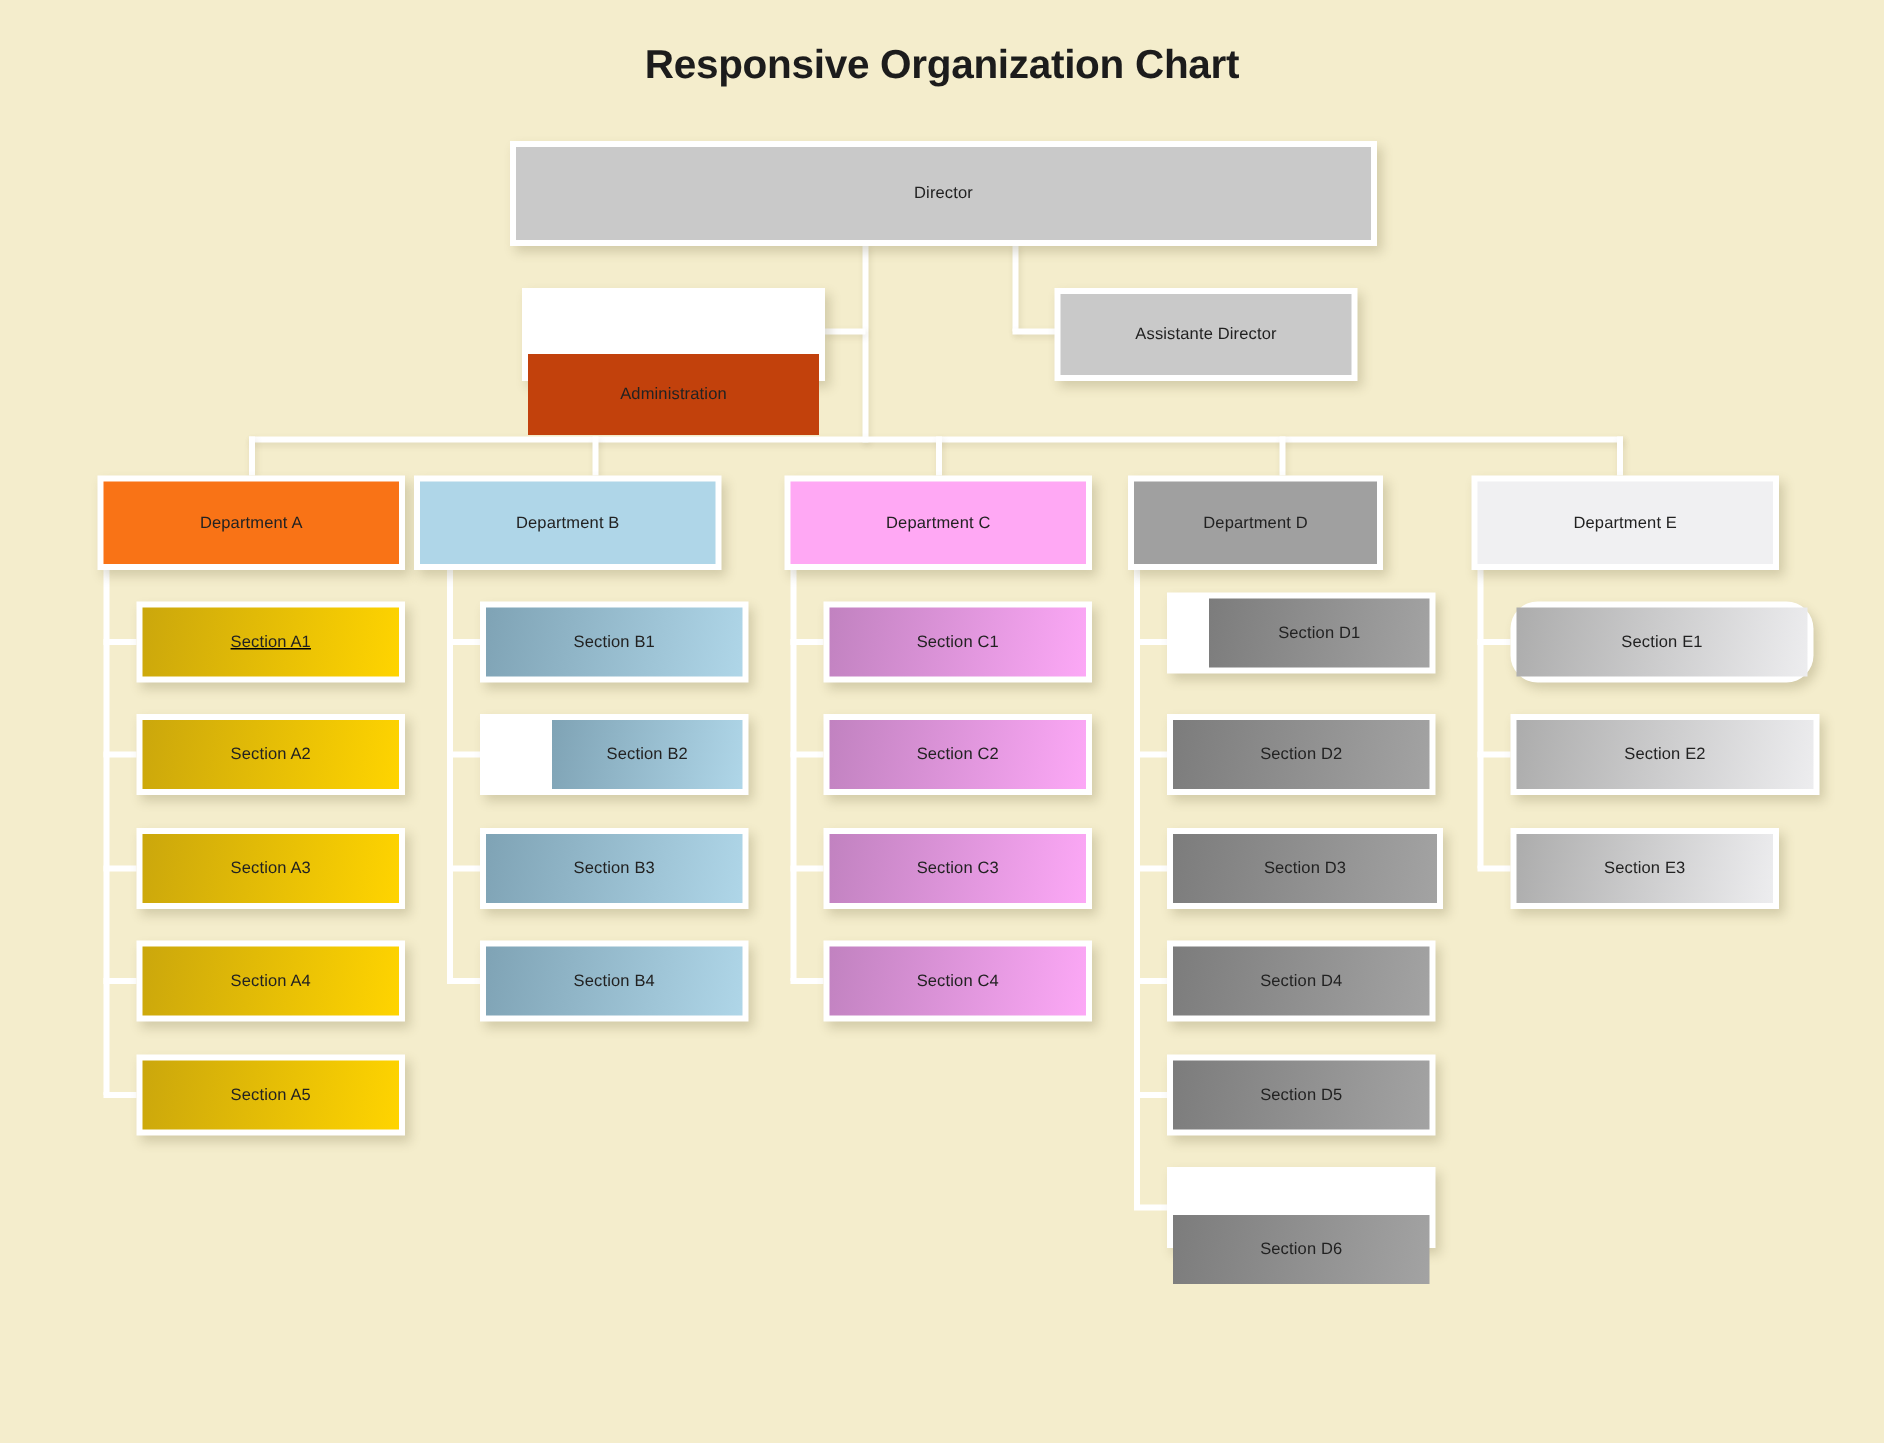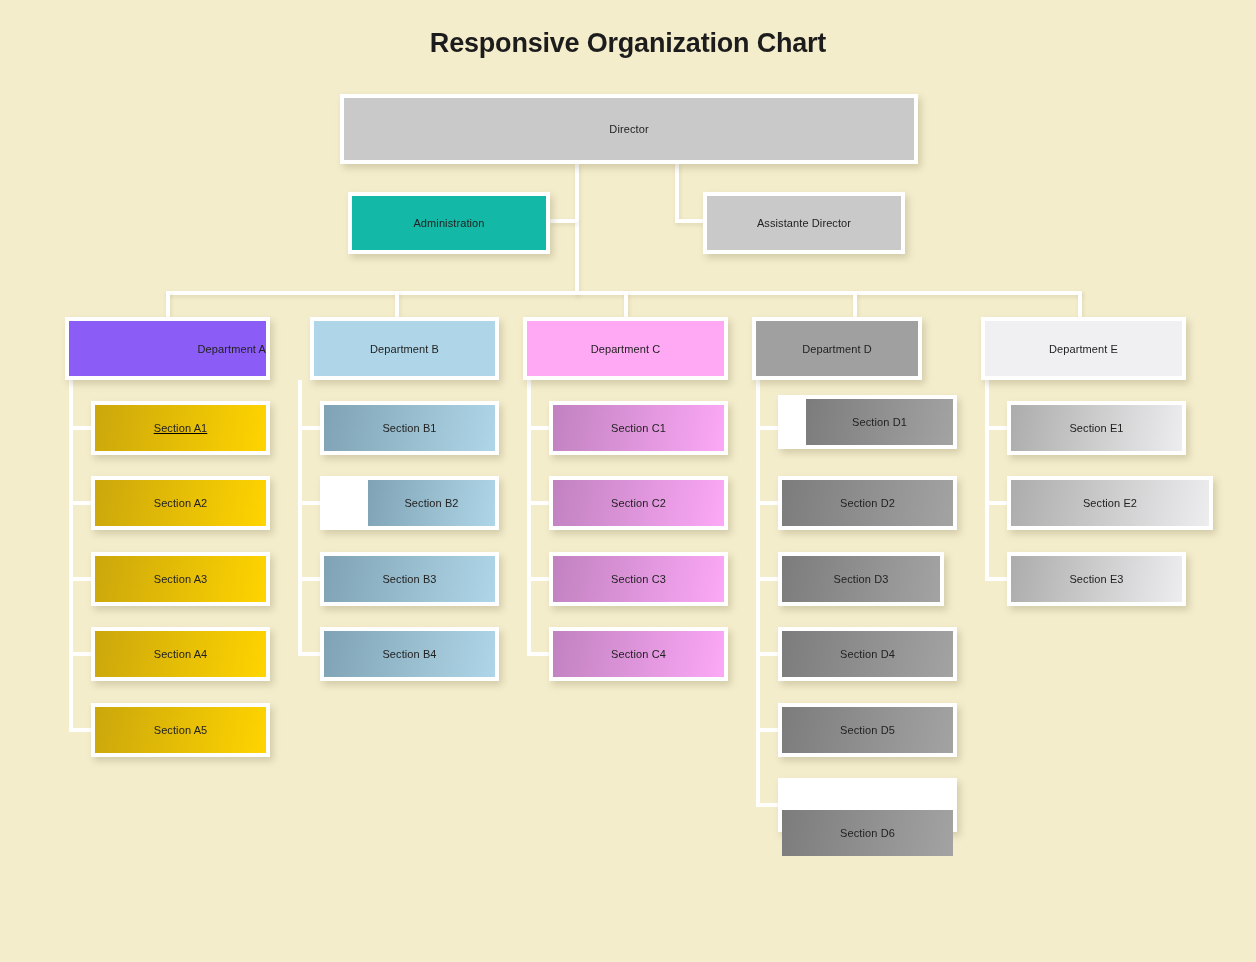--- a/index.html
+++ b/index.html
@@ -84,35 +84,35 @@
   <div class="conn vt" style="left:853px; top:291px; height:26px;"></div>
   <div class="conn vt" style="left:1078px; top:291px; height:26px;"></div>
 
   <div class="node" style="left:340px; top:94px; width:578px; height:70px;">
     <div class="fill" style="background:#c9c9c9;">
       <span class="label">Director</span>
     </div>
   </div>
 
   <div class="node" style="left:348px; top:192px; width:202px; height:62px;">
-    <div class="fill" style="background:#14b8a6;">
+    <div class="fill" style="background:#c2410c;margin-top:40px;">
       <span class="label">Administration</span>
     </div>
   </div>
 
   <div class="node" style="left:703px; top:192px; width:202px; height:62px;">
     <div class="fill" style="background:#c9c9c9;">
       <span class="label">Assistante Director</span>
     </div>
   </div>
 
   <div id="dept-layer">
       <div class="conn vt plain" style="left: 69px; top: 380px; height: 349.6px;"></div>
       <div class="node" style="left: 65px; top: 317px; width: 205px; height: 63px;">
-        <div class="fill" style="background: #8b5cf6; justify-content: flex-end;">
+        <div class="fill" style="background: #f97316;">
           <span class="label">Department A</span>
         </div>
       </div>
       <div class="conn hz plain" style="left: 69px; top: 426px; width: 22px;"></div>
       <div class="node" style="left: 91px; top: 401px; width: 179px; height: 54px;">
         <div class="fill" style="background: linear-gradient(100deg, rgb(203, 167, 12) 0%, rgb(255, 212, 0) 100%); text-decoration: underline;">
           <span class="label">Section A1</span>
         </div>
       </div>
       <div class="conn hz plain" style="left: 69px; top: 501px; width: 22px;"></div>
@@ -133,21 +133,21 @@
           <span class="label">Section A4</span>
         </div>
       </div>
       <div class="conn hz plain" style="left: 69px; top: 728px; width: 22px;"></div>
       <div class="node" style="left: 91px; top: 703px; width: 179px; height: 54px;">
         <div class="fill" style="background: linear-gradient(100deg, rgb(203, 167, 12) 0%, rgb(255, 212, 0) 100%);">
           <span class="label">Section A5</span>
         </div>
       </div>
       <div class="conn vt plain" style="left: 298px; top: 380px; height: 274.2px;"></div>
-      <div class="node" style="left: 310px; top: 317px; width: 189px; height: 63px;">
+      <div class="node" style="left: 276px; top: 317px; width: 205px; height: 63px;">
         <div class="fill" style="background: rgb(175, 214, 232);">
           <span class="label">Department B</span>
         </div>
       </div>
       <div class="conn hz plain" style="left: 298px; top: 426px; width: 22px;"></div>
       <div class="node" style="left: 320px; top: 401px; width: 179px; height: 54px;">
         <div class="fill" style="background: linear-gradient(100deg, rgb(127, 163, 181) 0%, rgb(175, 214, 232) 100%);">
           <span class="label">Section B1</span>
         </div>
       </div>
@@ -211,21 +211,21 @@
           <span class="label">Section D1</span>
         </div>
       </div>
       <div class="conn hz plain" style="left: 756px; top: 501px; width: 22px;"></div>
       <div class="node" style="left: 778px; top: 476px; width: 179px; height: 54px;">
         <div class="fill" style="background: linear-gradient(100deg, rgb(124, 124, 124) 0%, rgb(163, 163, 163) 100%);">
           <span class="label">Section D2</span>
         </div>
       </div>
       <div class="conn hz plain" style="left: 756px; top: 577px; width: 22px;"></div>
-      <div class="node" style="left: 778px; top: 552px; width: 166px; height: 54px;">
+      <div class="node" style="left: 778px; top: 552px; width: 184px; height: 54px;">
         <div class="fill" style="background: linear-gradient(100deg, rgb(124, 124, 124) 0%, rgb(163, 163, 163) 100%);">
           <span class="label">Section D3</span>
         </div>
       </div>
       <div class="conn hz plain" style="left: 756px; top: 652px; width: 22px;"></div>
       <div class="node" style="left: 778px; top: 627px; width: 179px; height: 54px;">
         <div class="fill" style="background: linear-gradient(100deg, rgb(124, 124, 124) 0%, rgb(163, 163, 163) 100%);">
           <span class="label">Section D4</span>
         </div>
       </div>
@@ -241,21 +241,21 @@
           <span class="label">Section D6</span>
         </div>
       </div>
       <div class="conn vt plain" style="left: 985px; top: 380px; height: 198.8px;"></div>
       <div class="node" style="left: 981px; top: 317px; width: 205px; height: 63px;">
         <div class="fill" style="background: rgb(240, 240, 242);">
           <span class="label">Department E</span>
         </div>
       </div>
       <div class="conn hz plain" style="left: 985px; top: 426px; width: 22px;"></div>
-      <div class="node" style="left: 1007px; top: 401px; width: 179px; height: 54px;">
+      <div class="node" style="left: 1007px; top: 401px; width: 202px; height: 54px; border-radius: 18px;">
         <div class="fill" style="background: linear-gradient(100deg, rgb(172, 172, 172) 0%, rgb(237, 237, 239) 100%);">
           <span class="label">Section E1</span>
         </div>
       </div>
       <div class="conn hz plain" style="left: 985px; top: 501px; width: 22px;"></div>
       <div class="node" style="left: 1007px; top: 476px; width: 206px; height: 54px;">
         <div class="fill" style="background: linear-gradient(100deg, rgb(172, 172, 172) 0%, rgb(237, 237, 239) 100%);">
           <span class="label">Section E2</span>
         </div>
       </div>

